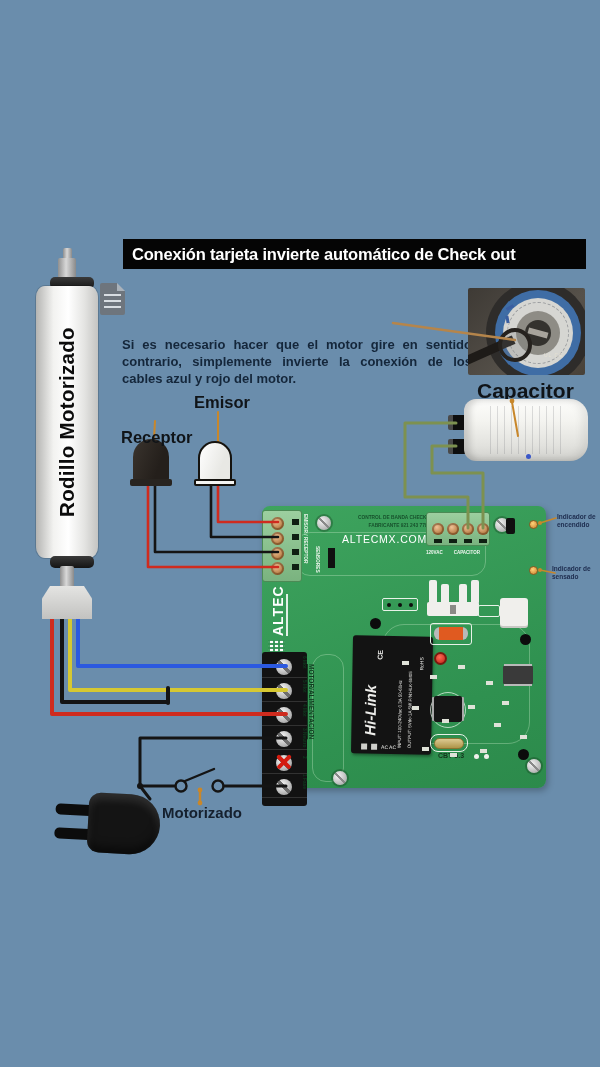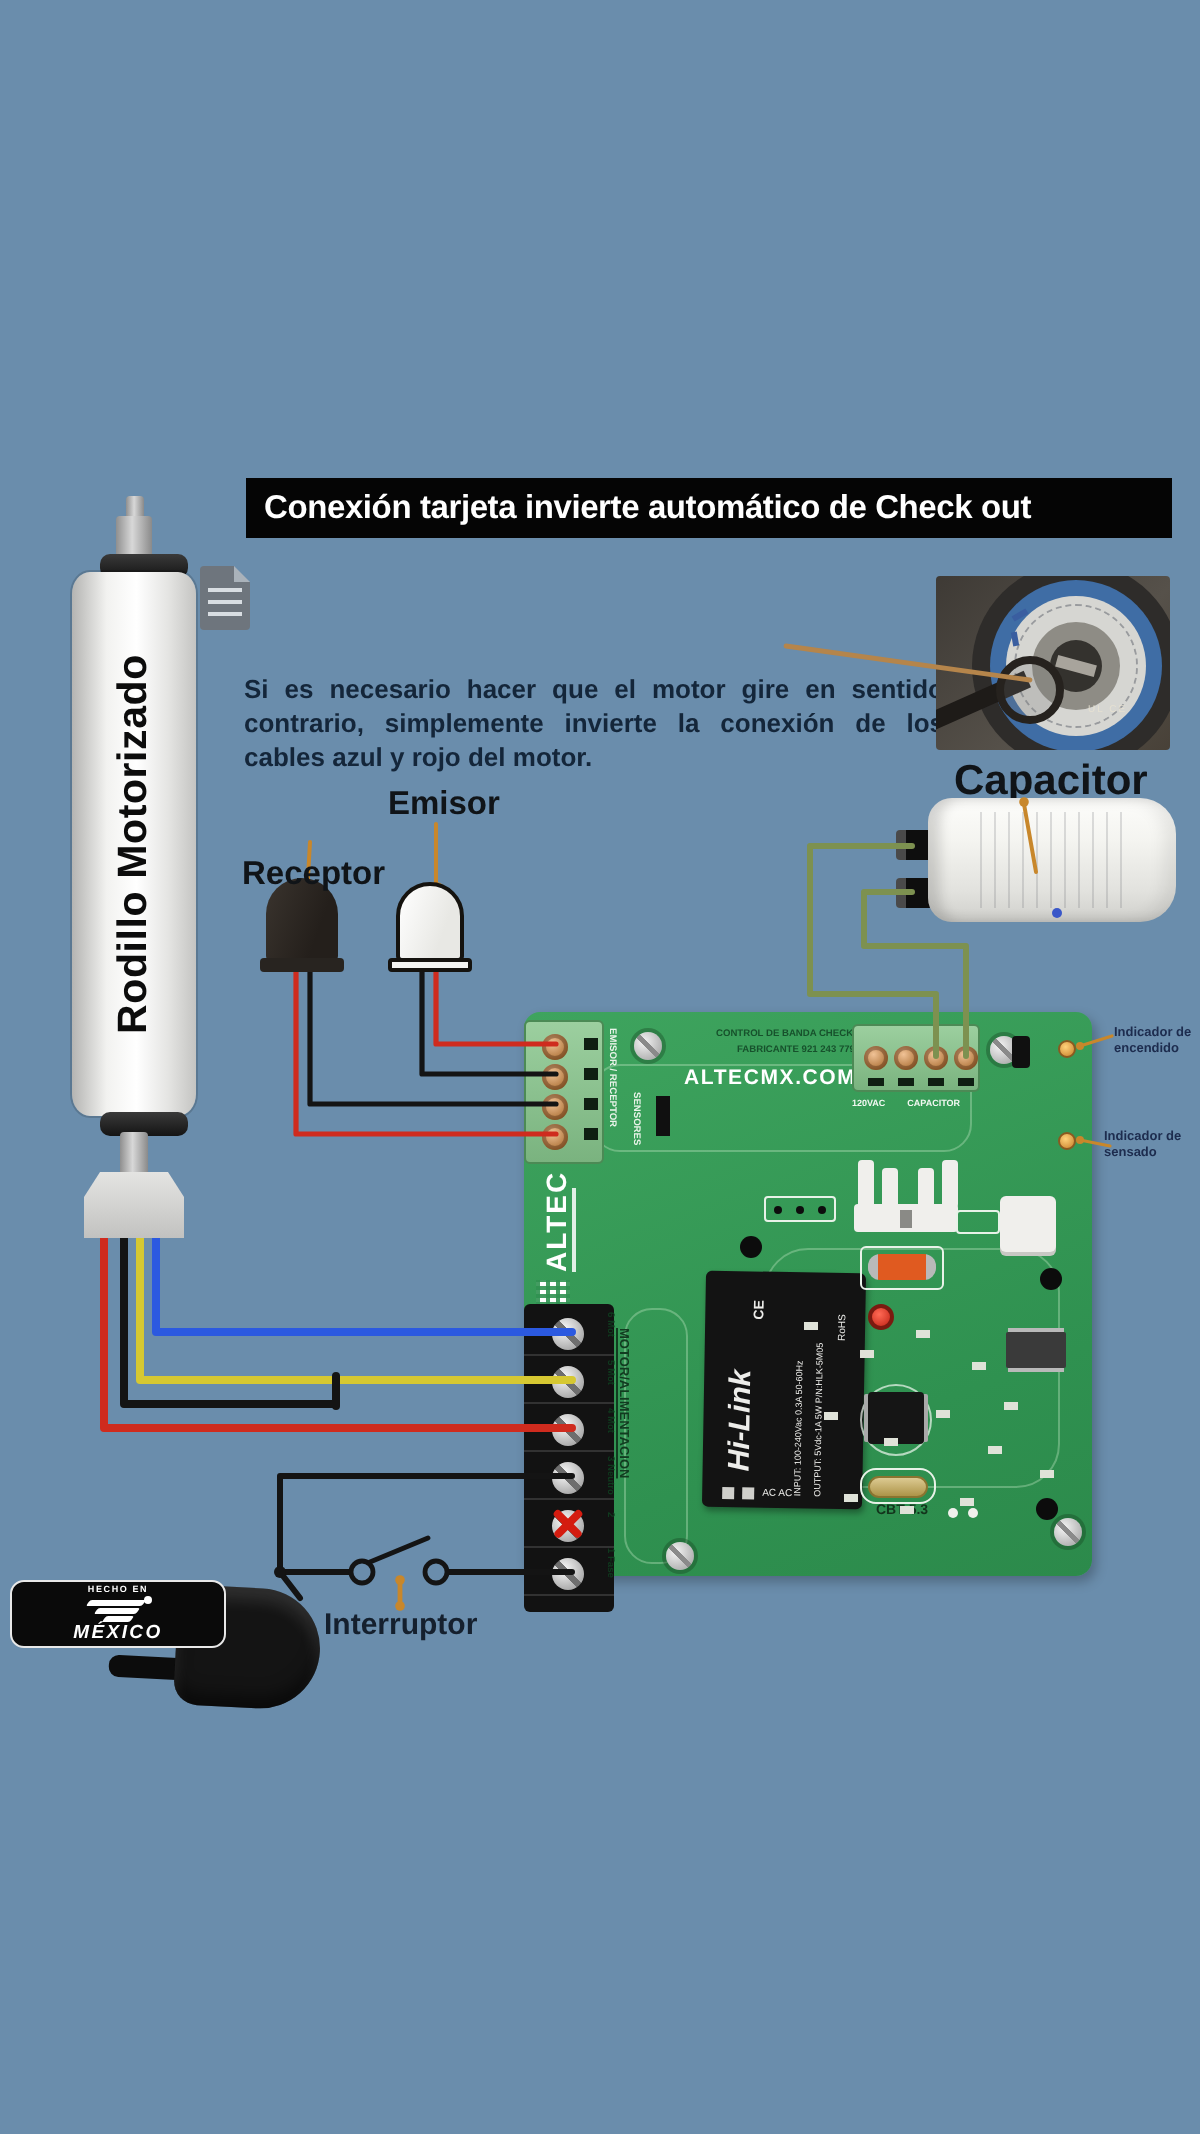--- a/index.html
+++ b/index.html
@@ -149,21 +149,21 @@
       <div class="pinsq" style="left:29px;top:23px;"></div>
       <div class="pinsq" style="left:29px;top:38px;"></div>
       <div class="pinsq" style="left:29px;top:53px;"></div>
     </div>
     <span class="rot90s" style="left:46px;top:8px;font-size:6px;color:#eaf4ea;font-weight:700;">EMISOR / RECEPTOR</span>
     <span class="rot90s" style="left:58px;top:40px;font-size:6px;color:#eaf4ea;font-weight:700;">SENSORES</span>
     <div style="position:absolute;left:66px;top:42px;width:7px;height:20px;background:#101010;"></div>
 
     <div class="silk" style="left:76px;top:8px;width:120px;font-size:6px;transform:scale(.8);">CONTROL DE BANDA CHECK OUT</div>
     <div class="silk" style="left:76px;top:16px;width:120px;font-size:6px;transform:scale(.8);">FABRICANTE 921 243 779</div>
-    <div style="position:absolute;left:80px;top:27px;color:#fff;font-weight:700;font-size:10.5px;letter-spacing:.8px;">ALTECMX.COM</div>
+    <div style="position:absolute;left:80px;top:27px;color:#fff;font-weight:400;font-size:10.5px;letter-spacing:.8px;">ALTECMX.COM</div>
 
     <div class="gblock" style="left:164px;top:6px;width:64px;height:34px;">
       <div class="cu" style="left:5px;top:10px;width:12px;height:12px;"></div>
       <div class="cu" style="left:20px;top:10px;width:12px;height:12px;"></div>
       <div class="cu" style="left:35px;top:10px;width:12px;height:12px;"></div>
       <div class="cu" style="left:50px;top:10px;width:12px;height:12px;"></div>
       <div class="pinsq" style="left:7px;top:26px;width:8px;height:4px;"></div>
       <div class="pinsq" style="left:22px;top:26px;width:8px;height:4px;"></div>
       <div class="pinsq" style="left:37px;top:26px;width:8px;height:4px;"></div>
       <div class="pinsq" style="left:52px;top:26px;width:8px;height:4px;"></div>
@@ -307,28 +307,20 @@
   <div class="abs led-dome" style="left:198px;top:441px;width:34px;height:40px;background:linear-gradient(110deg,#ffffff,#e8e8e4 70%);border:2px solid #15130f;">
     <div class="flange" style="left:-6px;top:36px;width:42px;height:7px;background:#f4f4f2;border:2px solid #15130f;"></div>
   </div>
 
   <div class="abs plug">
     <div class="prong" style="top:13px;"></div>
     <div class="prong" style="top:37px;"></div>
     <div class="plug-body"></div>
   </div>
 
-  <div class="abs badge">
-    <div class="l1">HECHO EN</div>
-    <div class="wing" style="left:38px;top:9px;width:28px;"></div>
-    <div class="wing" style="left:42px;top:13px;width:21px;"></div>
-    <div class="wing" style="left:46px;top:17px;width:14px;"></div>
-    <div style="position:absolute;left:66px;top:7px;width:4px;height:4px;border-radius:50%;background:#fff;"></div>
-    <div class="l2">MÉXICO</div>
-  </div>
 
   <div class="abs lbl" style="left:121px;top:428px;font-size:16.5px;">Receptor</div>
   <div class="abs lbl" style="left:194px;top:393px;font-size:16.5px;">Emisor</div>
-  <div class="abs lbl" style="left:162px;top:804px;font-size:15px;color:#15202e;">Interruptor</div>
+  <div class="abs lbl" style="left:162px;top:804px;font-size:15px;color:#15202e;">Motorizado</div>
   <div class="abs ind-lab" style="left:557px;top:513px;width:42px;">Indicador de encendido</div>
   <div class="abs ind-lab" style="left:552px;top:565px;width:46px;">Indicador de sensado</div>
 
 </div>
 
 </body></html>

